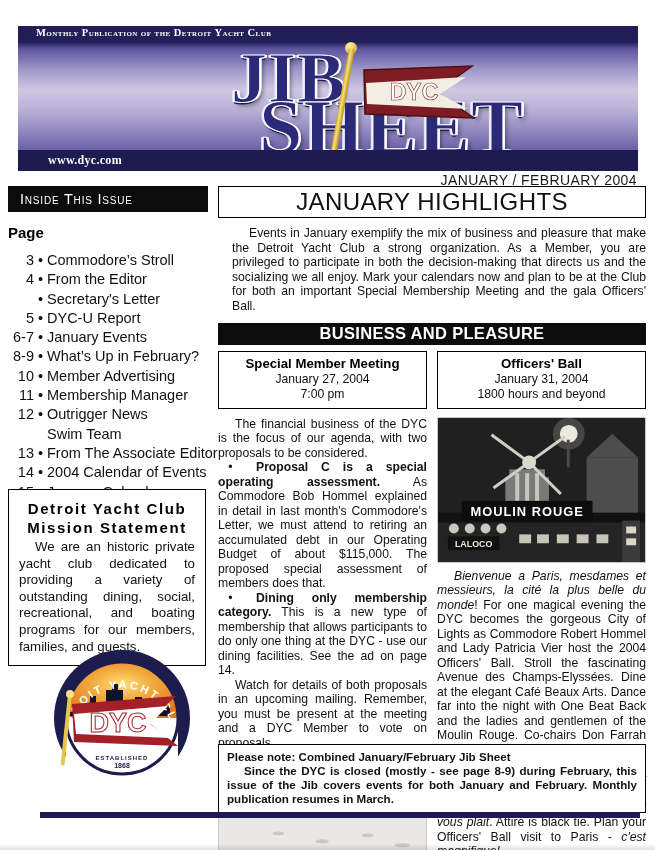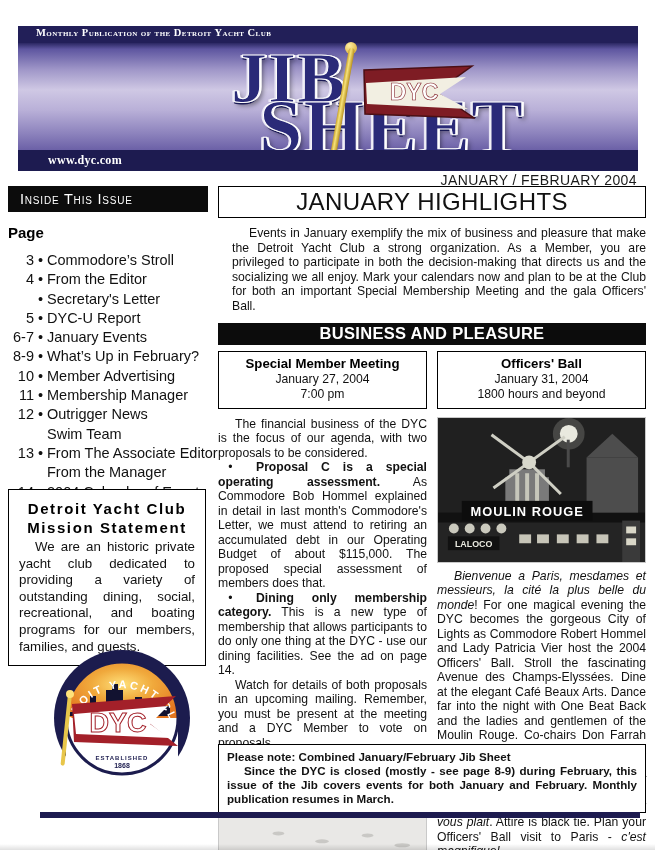--- a/index.html
+++ b/index.html
@@ -405,25 +405,20 @@
       </div>
       <div class="toc-row">
         <span class="toc-num"></span>
         <span class="toc-bullet"></span>
         <span class="toc-text">Swim Team</span>
       </div>
       <div class="toc-row">
         <span class="toc-num">13</span>
         <span class="toc-bullet">•</span>
         <span class="toc-text">From The Associate Editor</span>
-      </div>
-      <div class="toc-row">
-        <span class="toc-num"></span>
-        <span class="toc-bullet"></span>
-        <span class="toc-text">From the Manager</span>
       </div>
       <div class="toc-row">
         <span class="toc-num">14</span>
         <span class="toc-bullet">•</span>
         <span class="toc-text">2004 Calendar of Events</span>
       </div>
       <div class="toc-row">
         <span class="toc-num">15</span>
         <span class="toc-bullet">•</span>
         <span class="toc-text">January Calendar</span>

